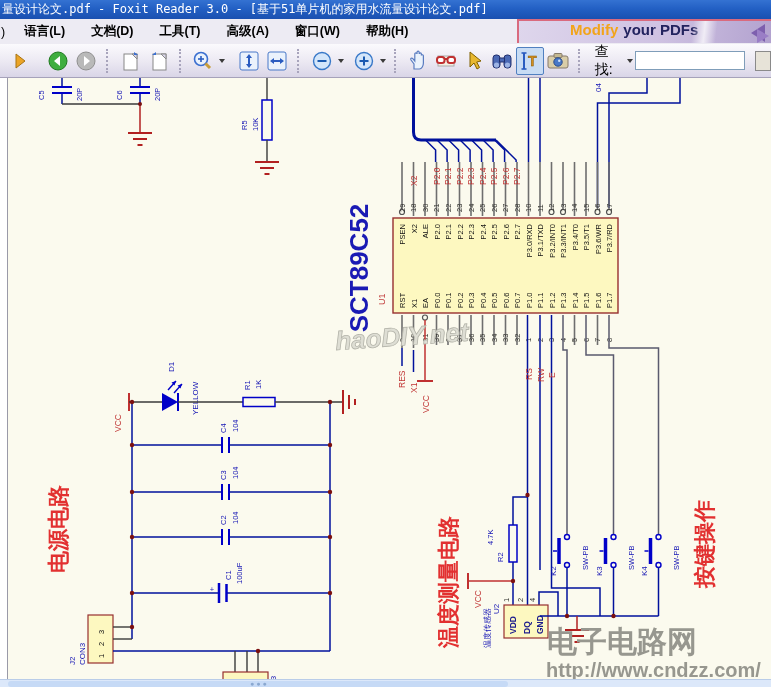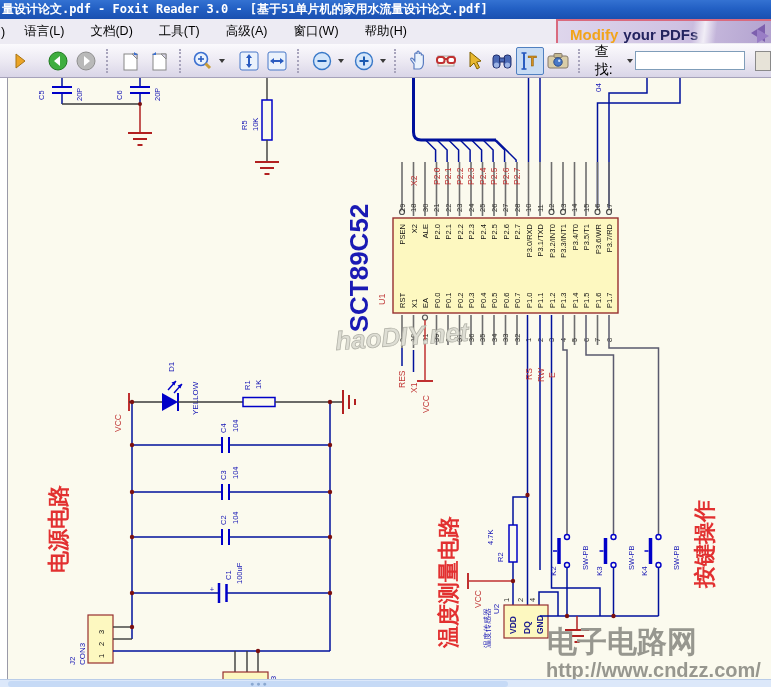--- a/index.html
+++ b/index.html
@@ -1,30 +1,30 @@
 <!DOCTYPE html>
 <html><head>
 <meta charset="utf-8">
 <style>
   html,body{margin:0;padding:0;}
   body{width:771px;height:687px;overflow:hidden;position:relative;
        font-family:"Liberation Sans",sans-serif;background:#fff;}
   
   .titlebar{position:absolute;left:0;top:0;width:771px;height:19px;
     background:linear-gradient(180deg,#3472d2 0%,#2360c4 45%,#1a50b0 100%);
-    color:#fff;font-family:"DejaVu Sans Mono",monospace;font-weight:bold;
+    color:#fff;font-family:"DejaVu Sans Mono",monospace;font-weight:normal;
     font-size:12px;line-height:19px;white-space:nowrap;overflow:hidden;padding-left:2px;box-sizing:border-box;}
   .menubar{position:absolute;left:0;top:19px;width:771px;height:25px;background:#edebf3;
     display:flex;align-items:center;font-size:12.5px;color:#000;overflow:hidden;}
   .menu-partial{padding:0 6px 0 1px;}
-  .menu-item{padding:0 13px;cursor:default;}
-  .ad{margin-left:auto;width:215px;height:24px;align-self:flex-start;position:relative;
+  .menu-item{padding:0 13px;cursor:default;font-weight:bold;}
+  .ad{margin-left:auto;width:254px;height:24px;align-self:flex-start;position:relative;
     background:linear-gradient(100deg,#ded6ec 0%,#cfc2e2 55%,#b2a2cf 100%);
     border-top:2px solid #d96a7e;border-left:2px solid #d96a7e;box-sizing:border-box;
-    display:flex;align-items:flex-end;overflow:hidden;}
+    display:flex;align-items:flex-start;overflow:hidden;padding-left:39px;}
   .ad .streak{position:absolute;right:28px;top:-6px;width:70px;height:40px;
     background:linear-gradient(115deg,rgba(255,255,255,0) 30%,rgba(255,255,255,.75) 45%,rgba(255,255,255,0) 60%);
     transform:rotate(-18deg);}
   .ad .wing1,.ad .wing2{position:absolute;width:0;height:0;border-style:solid;}
   .ad .wing1{right:6px;top:3px;border-width:9px 14px 9px 0;border-color:transparent #7d5fae transparent transparent;}
   .ad .wing2{right:2px;top:8px;border-width:7px 0 7px 12px;border-color:transparent transparent transparent #9a7ec6;}
   .ad .w1{color:#f2a41a;font-weight:bold;font-size:15px;margin-left:12px;}
   .ad .w2{color:#23235f;font-weight:bold;font-size:15px;margin-left:5px;}
   .toolbar{position:absolute;left:0;top:44px;width:771px;height:34px;
     background:linear-gradient(180deg,#fbfafd 0%,#ebe8f2 55%,#d9d5e7 100%);

